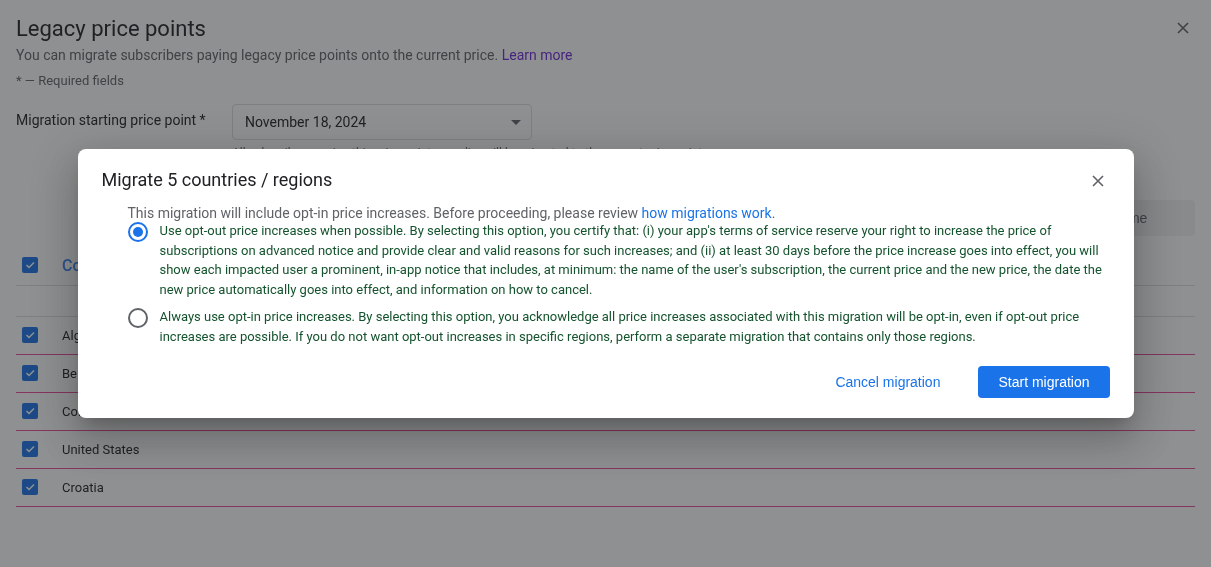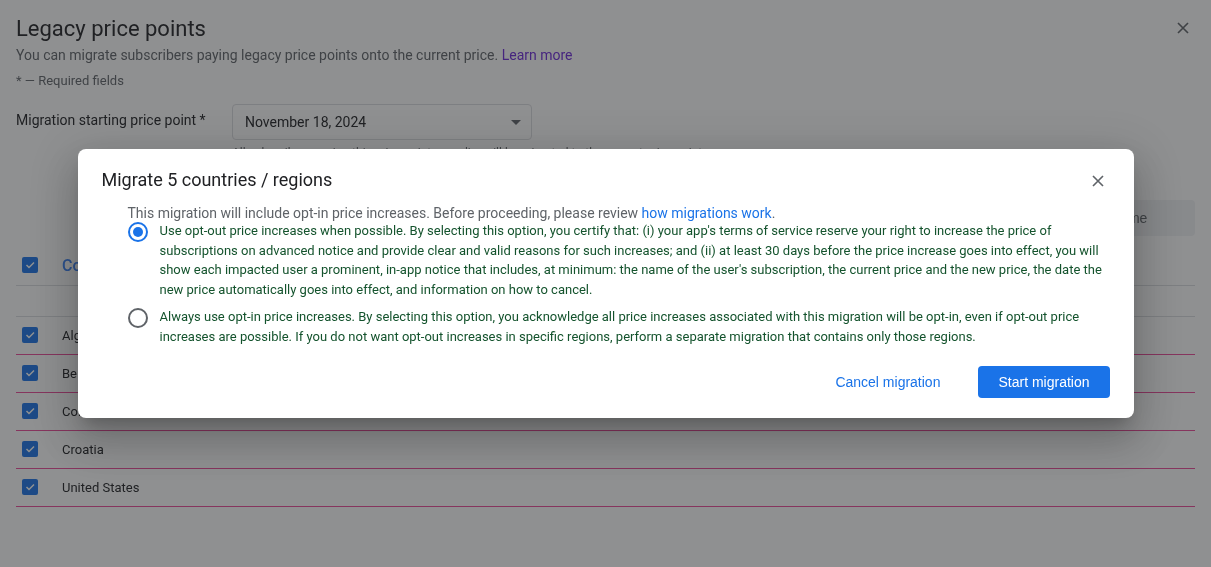--- a/index.html
+++ b/index.html
@@ -284,31 +284,31 @@
           <td>Colombia</td>
           <td></td>
           <td></td>
         </tr>
         <tr>
           <td class="cb-col"><span class="checkbox">
               <svg width="12" height="12" viewBox="0 0 24 24" fill="none" stroke="currentColor" stroke-width="3">
                 <path d="M5 12l5 5L20 7"></path>
               </svg>
             </span></td>
+          <td>United States</td>
+          <td></td>
+          <td></td>
+        </tr>
+        <tr>
+          <td class="cb-col"><span class="checkbox">
+              <svg width="12" height="12" viewBox="0 0 24 24" fill="none" stroke="currentColor" stroke-width="3">
+                <path d="M5 12l5 5L20 7"></path>
+              </svg>
+            </span></td>
           <td>Croatia</td>
-          <td></td>
-          <td></td>
-        </tr>
-        <tr>
-          <td class="cb-col"><span class="checkbox">
-              <svg width="12" height="12" viewBox="0 0 24 24" fill="none" stroke="currentColor" stroke-width="3">
-                <path d="M5 12l5 5L20 7"></path>
-              </svg>
-            </span></td>
-          <td>United States</td>
           <td></td>
           <td></td>
         </tr>
       </tbody>
   </table>
 </div>
 
 <div class="scrim">
   <div class="dialog">
     <div class="dialog-header">

